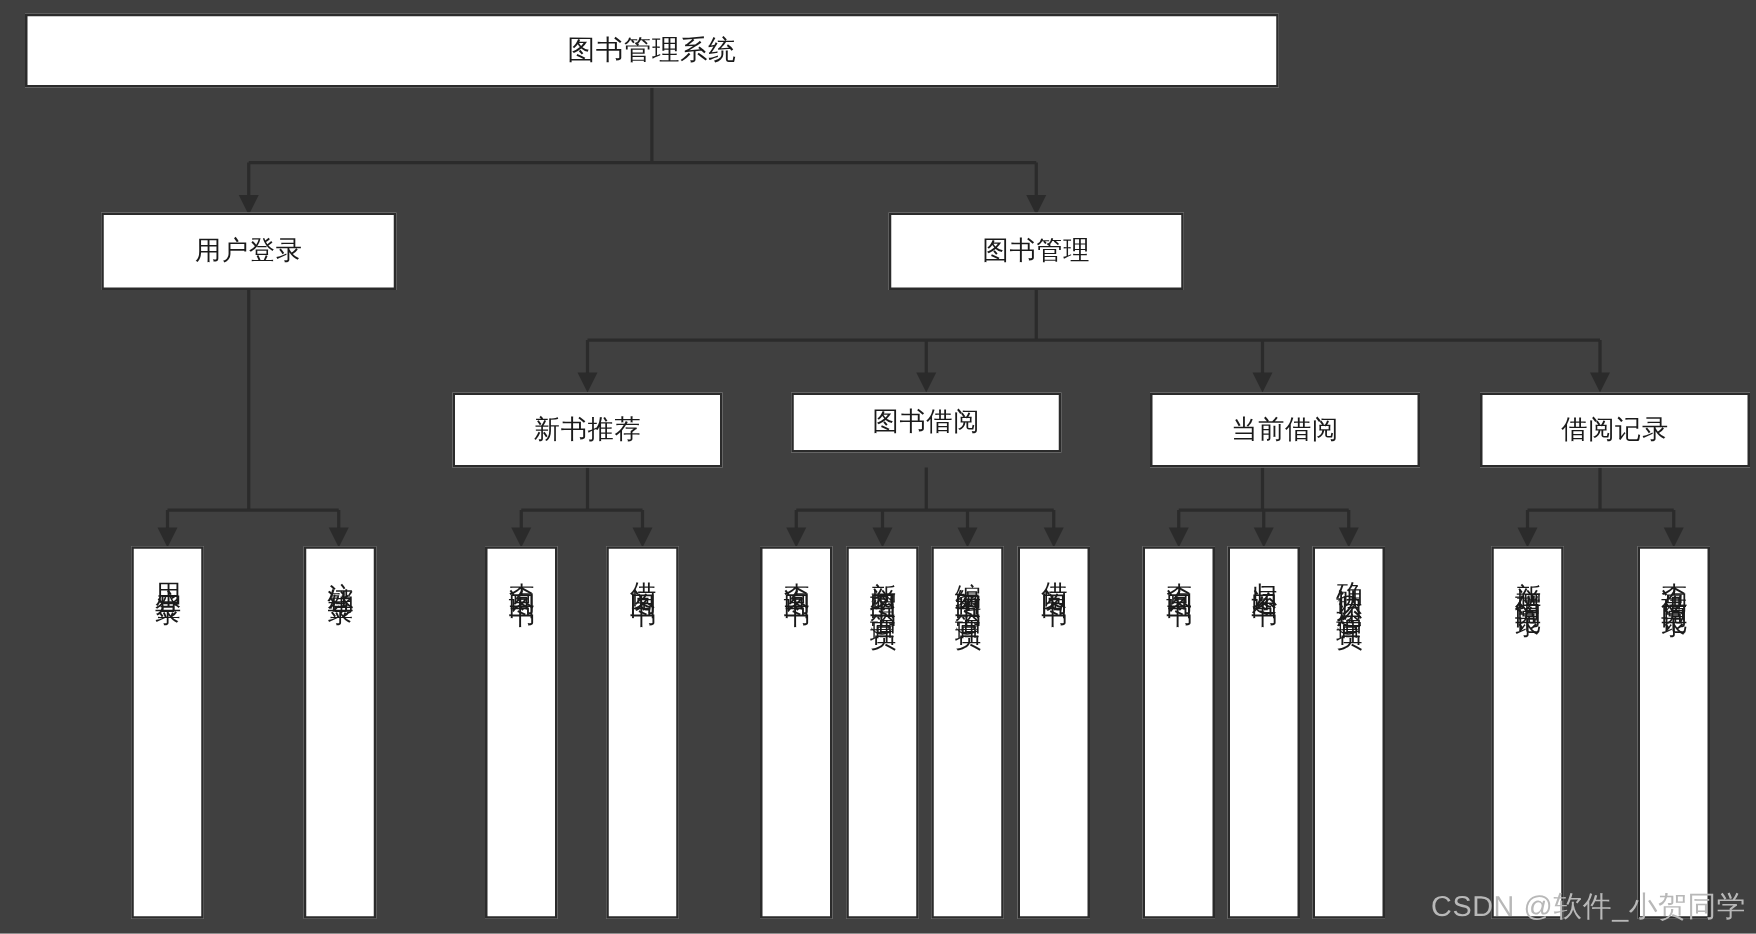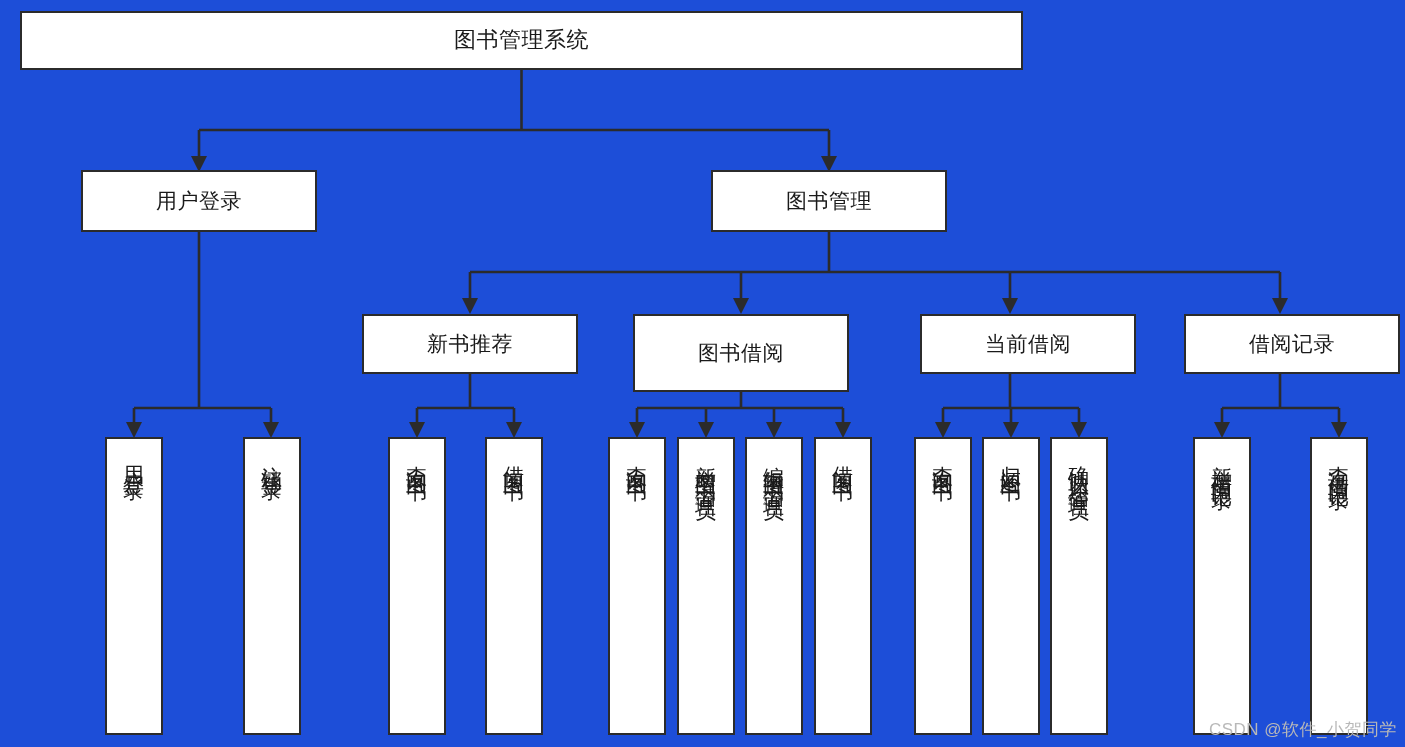--- a/index.html
+++ b/index.html
@@ -8,21 +8,21 @@
     padding: 0;
     background: #ffffff;
   }
   body {
     font-family: "Liberation Sans", "DejaVu Sans", sans-serif;
   }
   #canvas {
     position: relative;
     width: 1405px;
     height: 747px;
-    background: #1d4ed8;
+    background: #404040;
     overflow: hidden;
   }
   
   #wires {
     position: absolute;
     left: 0;
     top: 0;
     width: 1405px;
     height: 747px;
     pointer-events: none;
@@ -72,21 +72,21 @@
     font-size: 21px;
     line-height: 1.0;
     letter-spacing: 5px;
     white-space: nowrap;
   }
   
   #watermark {
     position: absolute;
     right: 8px;
     bottom: 6px;
-    font-size: 17px;
+    font-size: 23px;
     color: #b8b8b8;
     letter-spacing: 0.5px;
     z-index: 3;
     white-space: nowrap;
     user-select: none;
   }
 </style>
 </head>
 <body>
 
@@ -166,21 +166,21 @@
   </div>
 
   <div class="node lvl2" style="left:711px; top:170px; width:236px; height:62px;">
     <span class="lbl">图书管理</span>
   </div>
 
   <div class="node lvl3" style="left:362px; top:314px; width:216px; height:60px;">
     <span class="lbl">新书推荐</span>
   </div>
 
-  <div class="node lvl3" style="left:633px; top:314px; width:216px; height:78px;">
+  <div class="node lvl3" style="left:633px; top:314px; width:216px; height:48px;">
     <span class="lbl">图书借阅</span>
   </div>
 
   <div class="node lvl3" style="left:920px; top:314px; width:216px; height:60px;">
     <span class="lbl">当前借阅</span>
   </div>
 
   <div class="node lvl3" style="left:1172px; top:314px; width:216px; height:60px;margin-left:12px;">
     <span class="lbl">借阅记录</span>
   </div>

